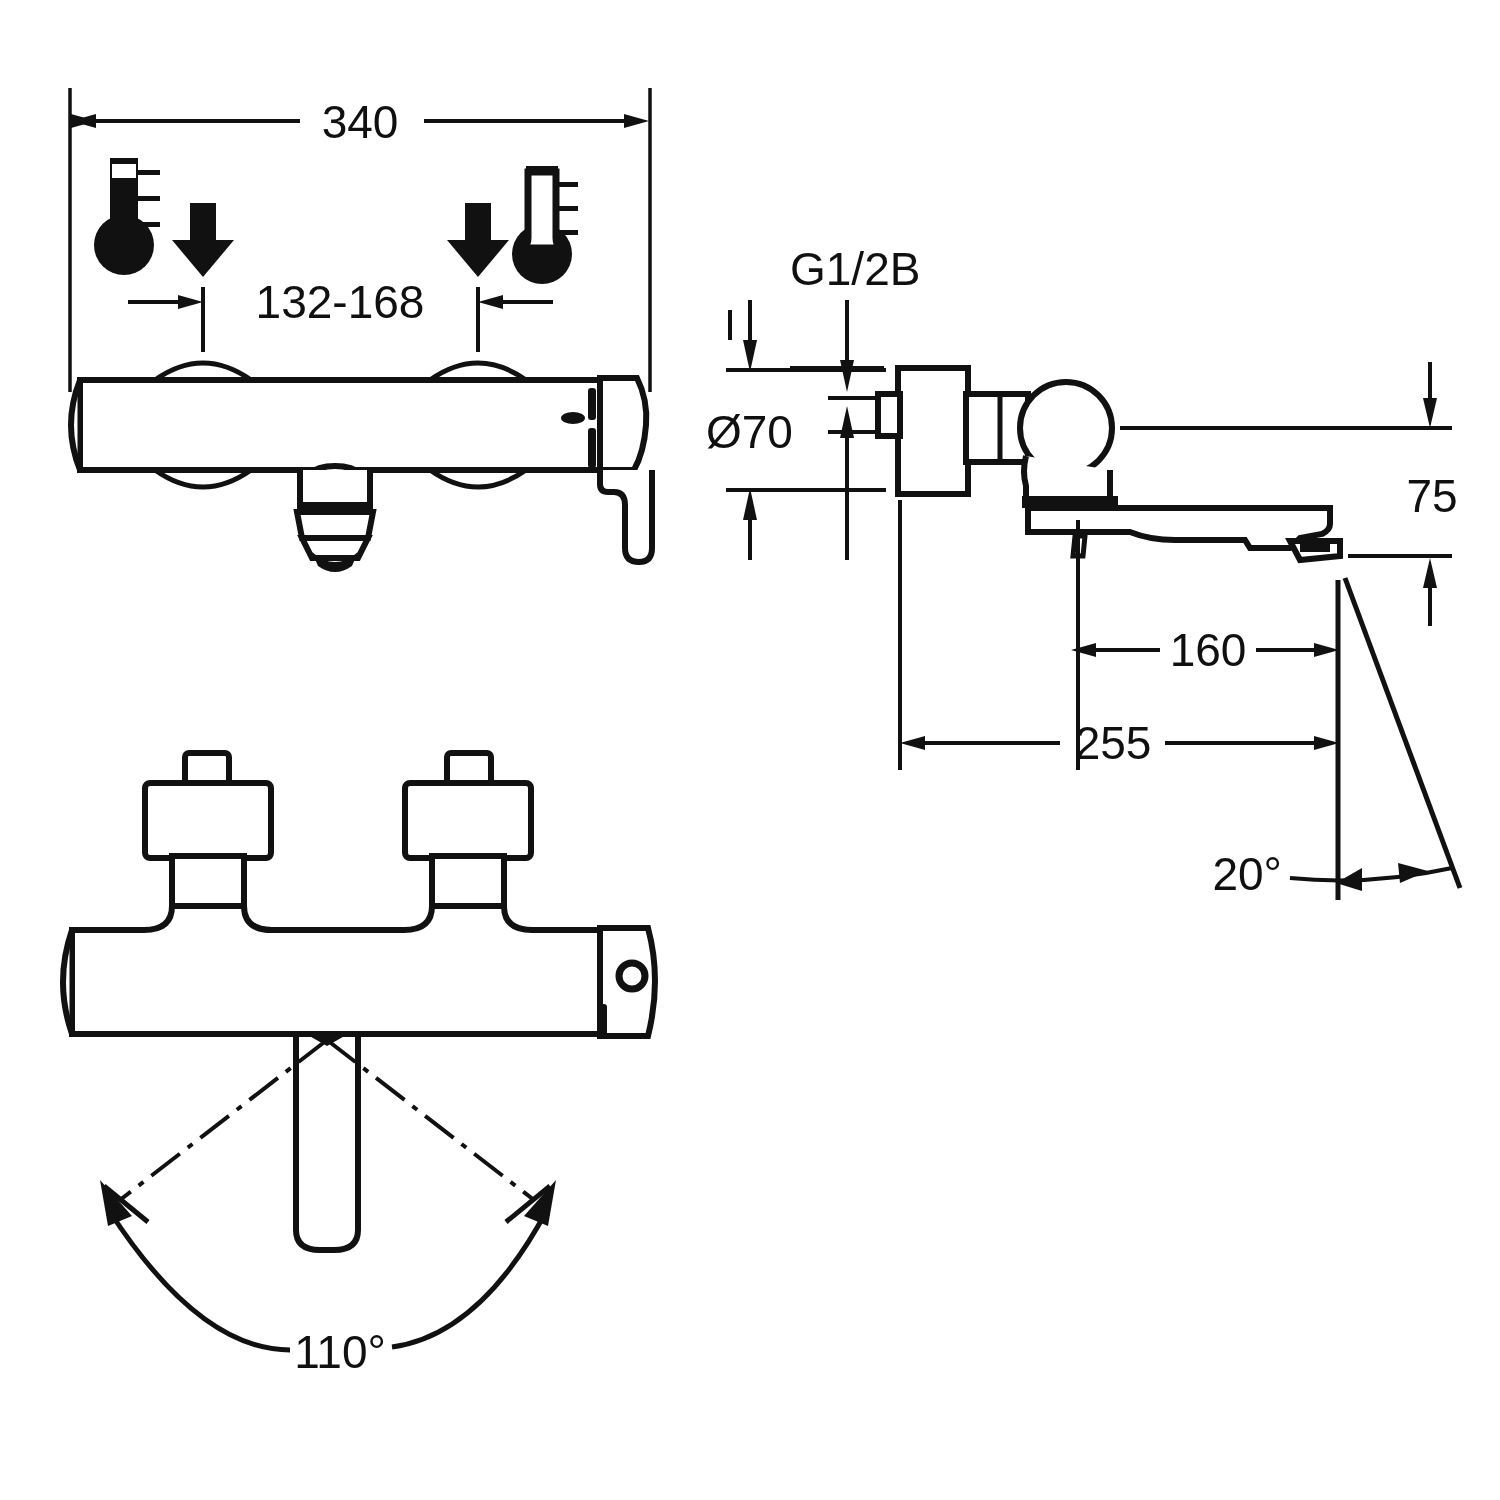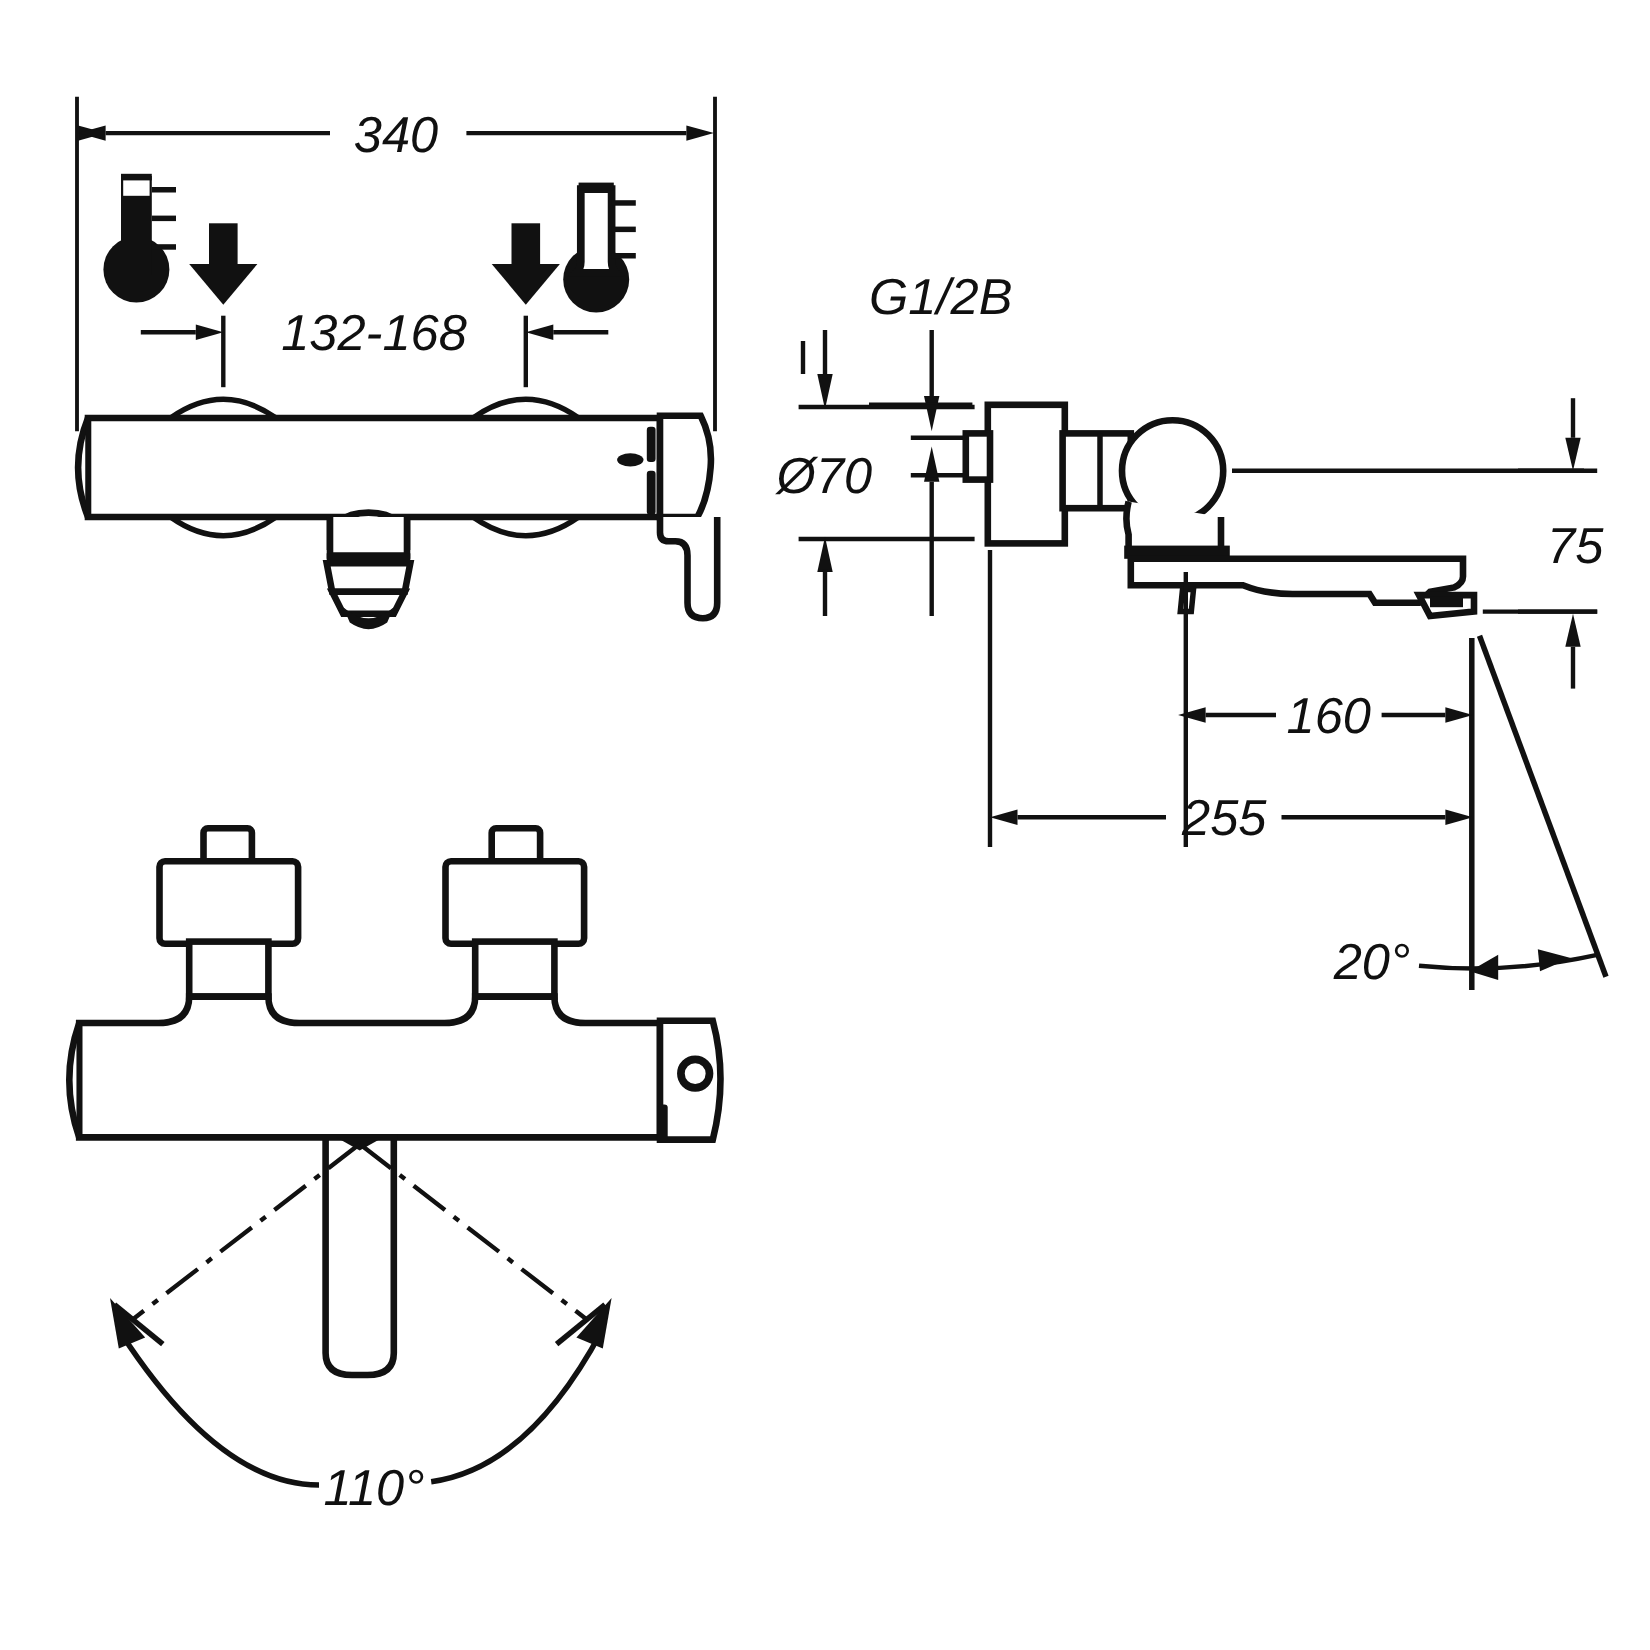--- a/index.html
+++ b/index.html
@@ -2,21 +2,21 @@
 <html><head>
 <meta charset="utf-8">
 <title>Technical Drawing</title>
 <style>
   html,body{margin:0;padding:0;background:#ffffff;}
   body{
     width:1500px;height:1500px;
     font-family:"Liberation Sans", sans-serif;
     overflow:hidden;
   }
-  #sheet{position:relative;width:1500px;height:1500px;background:#fff;font-style:italic;}
+  #sheet{position:relative;width:1500px;height:1500px;background:#fff;}
   svg{display:block;}
   .dimtext{
     font-family:"Liberation Sans", sans-serif;
     font-size:46px;
     fill:#101010;
     font-weight:400;
   }
 </style>
 </head>
 <body>

